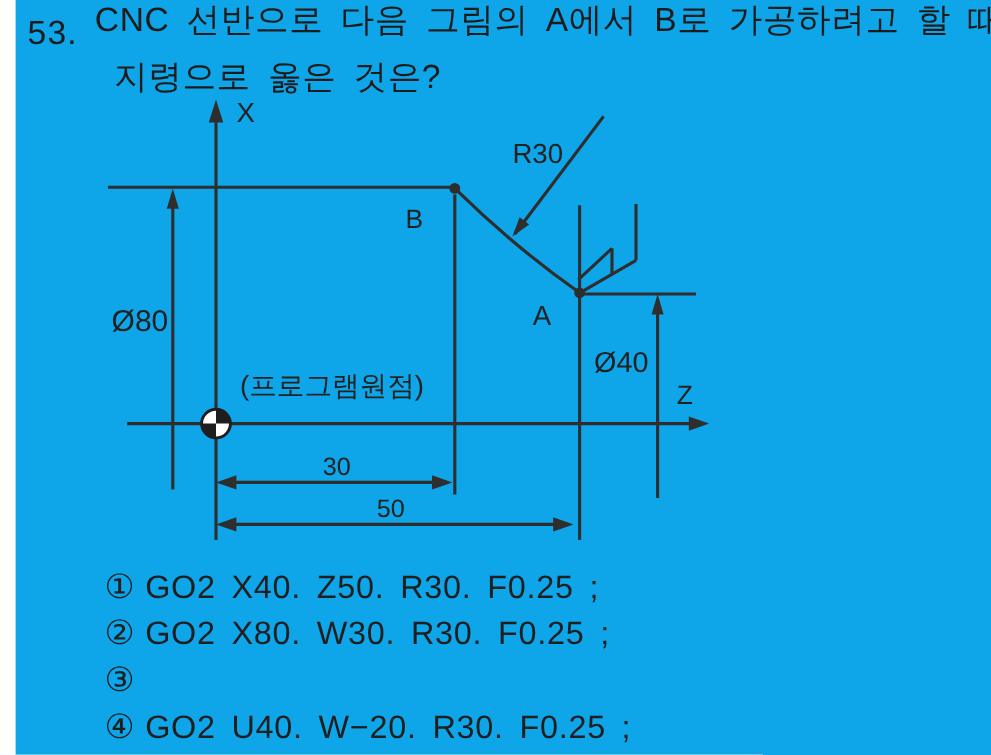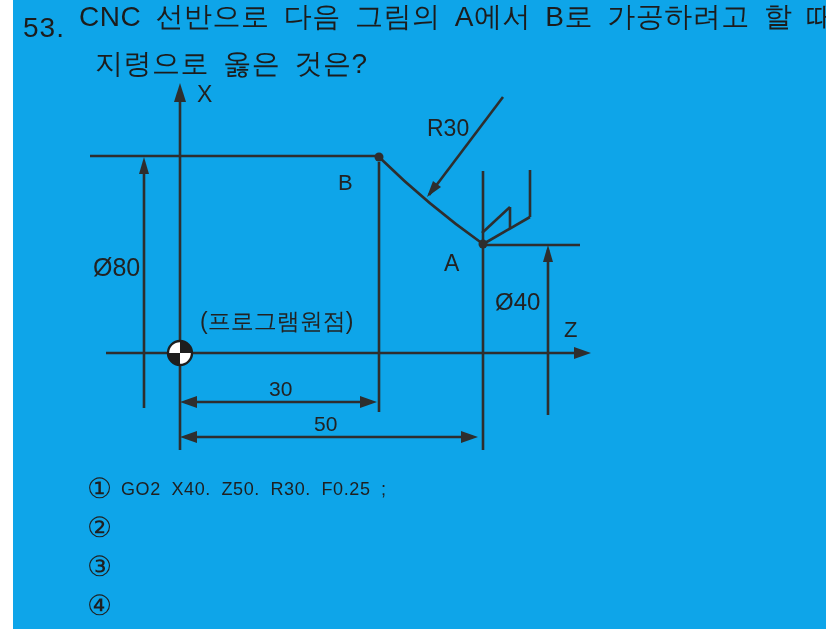--- a/index.html
+++ b/index.html
@@ -71,21 +71,21 @@
     height: 39px;
   }
   .option-marker {
     font-size: 28px;
     line-height: 30px;
     color: #1f1f1f;
     width: 34px;
     flex: 0 0 34px;
   }
   .option-code {
-    font-size: 18px;
+    font-size: 27px;
     line-height: 30px;
     letter-spacing: 0.6px;
     word-spacing: 5px;
     white-space: nowrap;
     color: #1f1f1f;
   }
 </style>
 </head>
 <body>
 
@@ -162,22 +162,24 @@
     <text class="fig-label" x="301" y="431" font-size="21">50</text>
   </svg>
 
   <div class="options">
     <div class="option-row">
       <span class="option-marker">①</span>
       <span class="option-code">GO2 X40. Z50. R30. F0.25 ;</span>
     </div>
     <div class="option-row">
       <span class="option-marker">②</span>
+      <span class="option-code">GO2 X80. W30. R30. F0.25 ;</span>
     </div>
     <div class="option-row">
       <span class="option-marker">③</span>
     </div>
     <div class="option-row">
       <span class="option-marker">④</span>
+      <span class="option-code">GO2 U40. W−20. R30. F0.25 ;</span>
     </div>
   </div>
 
 </div>
 
 </body></html>

